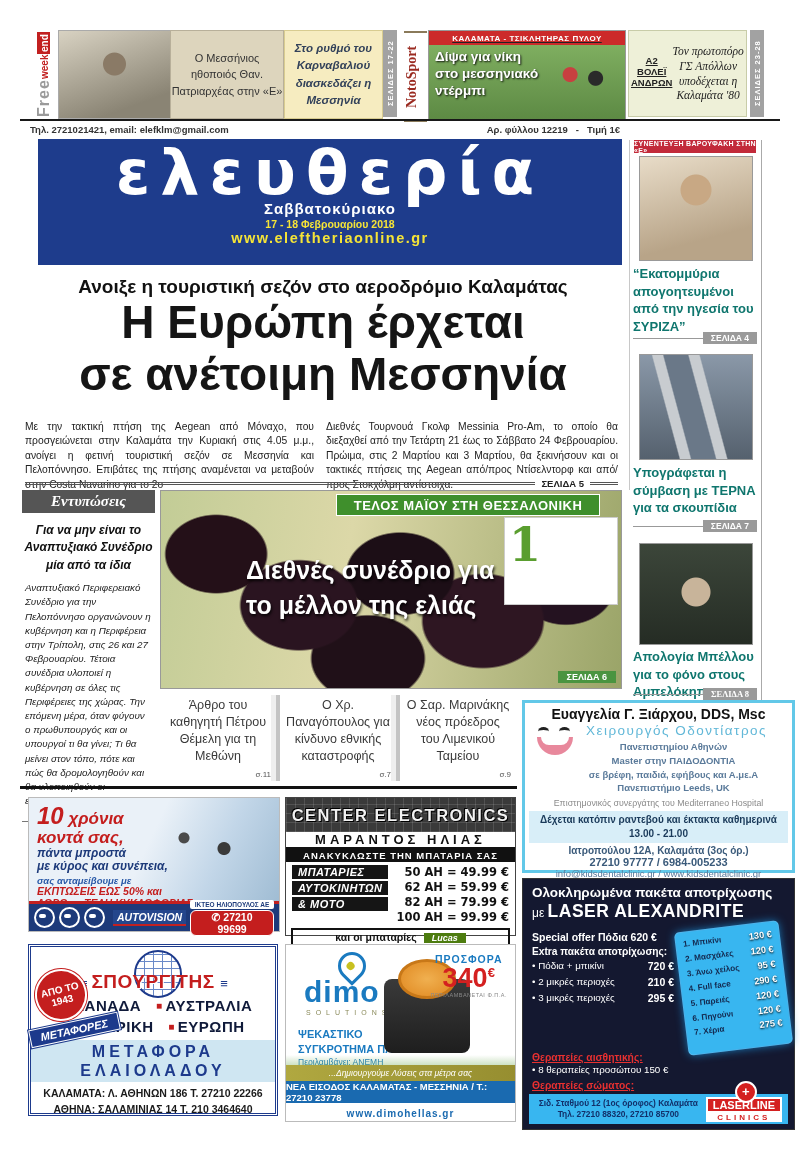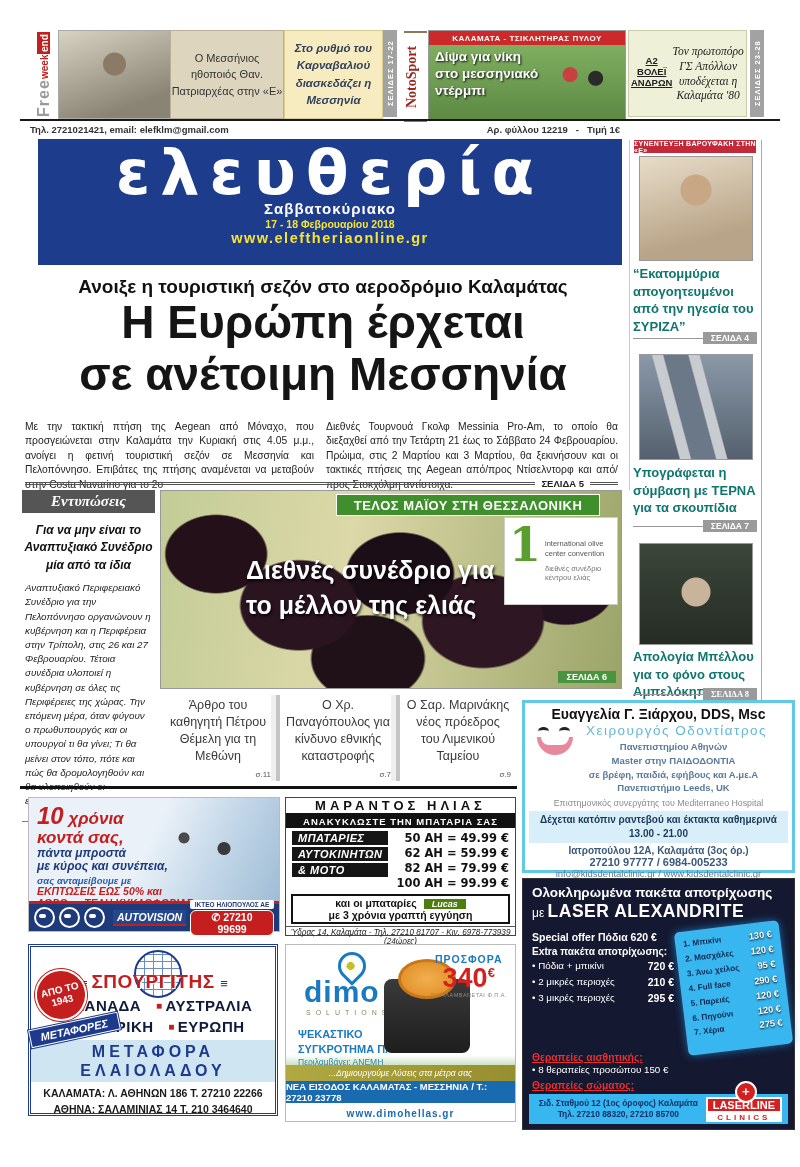--- a/index.html
+++ b/index.html
@@ -18,21 +18,21 @@
                 linear-gradient(160deg,#d8d2c2,#8a8474 80%);border:1px solid #aaa;}
   .capbox{background:#ddd5bd;border:1px solid #b8b09a;display:flex;align-items:center;justify-content:center;text-align:center;}
   .actor-cap{left:170px;top:30px;width:112px;height:87px;font-size:11px;line-height:1.5;color:#333;}
   .carnival{left:284px;top:30px;width:97px;height:87px;background:#f6ecc0;border:1px solid #d8cc90;
             font-weight:bold;font-style:italic;font-size:11.5px;line-height:1.5;color:#33425a;}
   .vbadge{background:#a2a2a2;color:#fff;font-size:7.5px;font-weight:bold;letter-spacing:1px;}
   .vb-l{left:383px;top:30px;width:14px;height:87px;}
   .vb-r{left:750px;top:30px;width:14px;height:87px;}
   .noto{left:404px;top:31px;width:23px;height:87px;border-top:2px solid #8a7a5a;border-bottom:2px solid #8a7a5a;}
   .noto .vtext{height:100%;font-family:"Liberation Serif",serif;font-weight:bold;font-size:14px;color:#9a2a20;}
-  .match{left:428px;top:30px;width:196px;height:88px;border:1px solid #999;}
+  .match{left:428px;top:30px;width:196px;height:88px;border:1px solid #999;text-decoration:underline;}
   .match-banner{height:14px;background:#cc2a2a;color:#fff;font-weight:bold;font-size:8px;
                 display:flex;align-items:center;justify-content:center;letter-spacing:.5px;}
   .match-photo{position:relative;height:74px;
      background:radial-gradient(circle at 72% 40%,#c84040 7px,transparent 8px),
                 radial-gradient(circle at 85% 45%,#2a2a2a 7px,transparent 8px),
                 linear-gradient(#7fae60,#5d8a44);}
   .match-head{position:absolute;left:6px;top:4px;width:110px;color:#fff;font-weight:bold;font-size:13.5px;
               line-height:1.25;text-shadow:1px 1px 2px rgba(0,0,0,.9);}
   .volley{left:628px;top:30px;width:119px;height:87px;background:#eef0d8;border:1px solid #c8cca8;
           display:flex;flex-direction:row;align-items:center;justify-content:center;text-align:center;padding:2px;box-sizing:border-box;}
@@ -327,24 +327,20 @@
     <div class="op-ref">
       <i class="ln"></i>
         <span>ΣΕΛΙΔΑ 2</span>
     </div>
   </div>
 
   <div class="abs olive">
     <div class="olive-banner">ΤΕΛΟΣ ΜΑΪΟΥ ΣΤΗ ΘΕΣΣΑΛΟΝΙΚΗ</div>
     <div class="olive-logo">
       <div class="logo-one">1</div>
-      <div class="logo-text">
-        <div class="logo-en">international olive center convention</div>
-        <div class="logo-gr">διεθνές συνέδριο κέντρου ελιάς</div>
-      </div>
     </div>
     <div class="olive-head">Διεθνές συνέδριο για το μέλλον της ελιάς</div>
     <div class="olive-badge">ΣΕΛΙΔΑ 6</div>
   </div>
 
   <div class="abs teasers">
     <div class="teaser">
       <span>Άρθρο του καθηγητή Πέτρου Θέμελη για τη Μεθώνη</span>
       <span class="tp">σ.11</span>
     </div>
@@ -403,20 +399,23 @@
       <div>ΜΕΤΑΦΟΡΑ</div>
       <div>ΕΛΑΙΟΛΑΔΟΥ</div>
     </div>
     <div class="sp-addr">
       <div>ΚΑΛΑΜΑΤΑ: Λ. ΑΘΗΝΩΝ 186 Τ. 27210 22266</div>
       <div>ΑΘΗΝΑ: ΣΑΛΑΜΙΝΙΑΣ 14 Τ. 210 3464640</div>
     </div>
   </div>
 
   <div class="ce">
+    <div class="ce-head">
+      <span class="ce-brand">CENTER ELECTRONICS</span>
+    </div>
     <div class="ce-owner">ΜΑΡΑΝΤΟΣ ΗΛΙΑΣ</div>
     <div class="ce-recycle">ΑΝΑΚΥΚΛΩΣΤΕ ΤΗΝ ΜΠΑΤΑΡΙΑ ΣΑΣ</div>
     <div class="ce-mid">
       <div class="ce-blocks">
         <span class="ce-block">ΜΠΑΤΑΡΙΕΣ</span>
         <span class="ce-block">ΑΥΤΟΚΙΝΗΤΩΝ</span>
         <span class="ce-block">&amp; ΜΟΤΟ</span>
       </div>
       <div class="ce-prices">
         <div>50 ΑΗ = 49.99 €</div>

